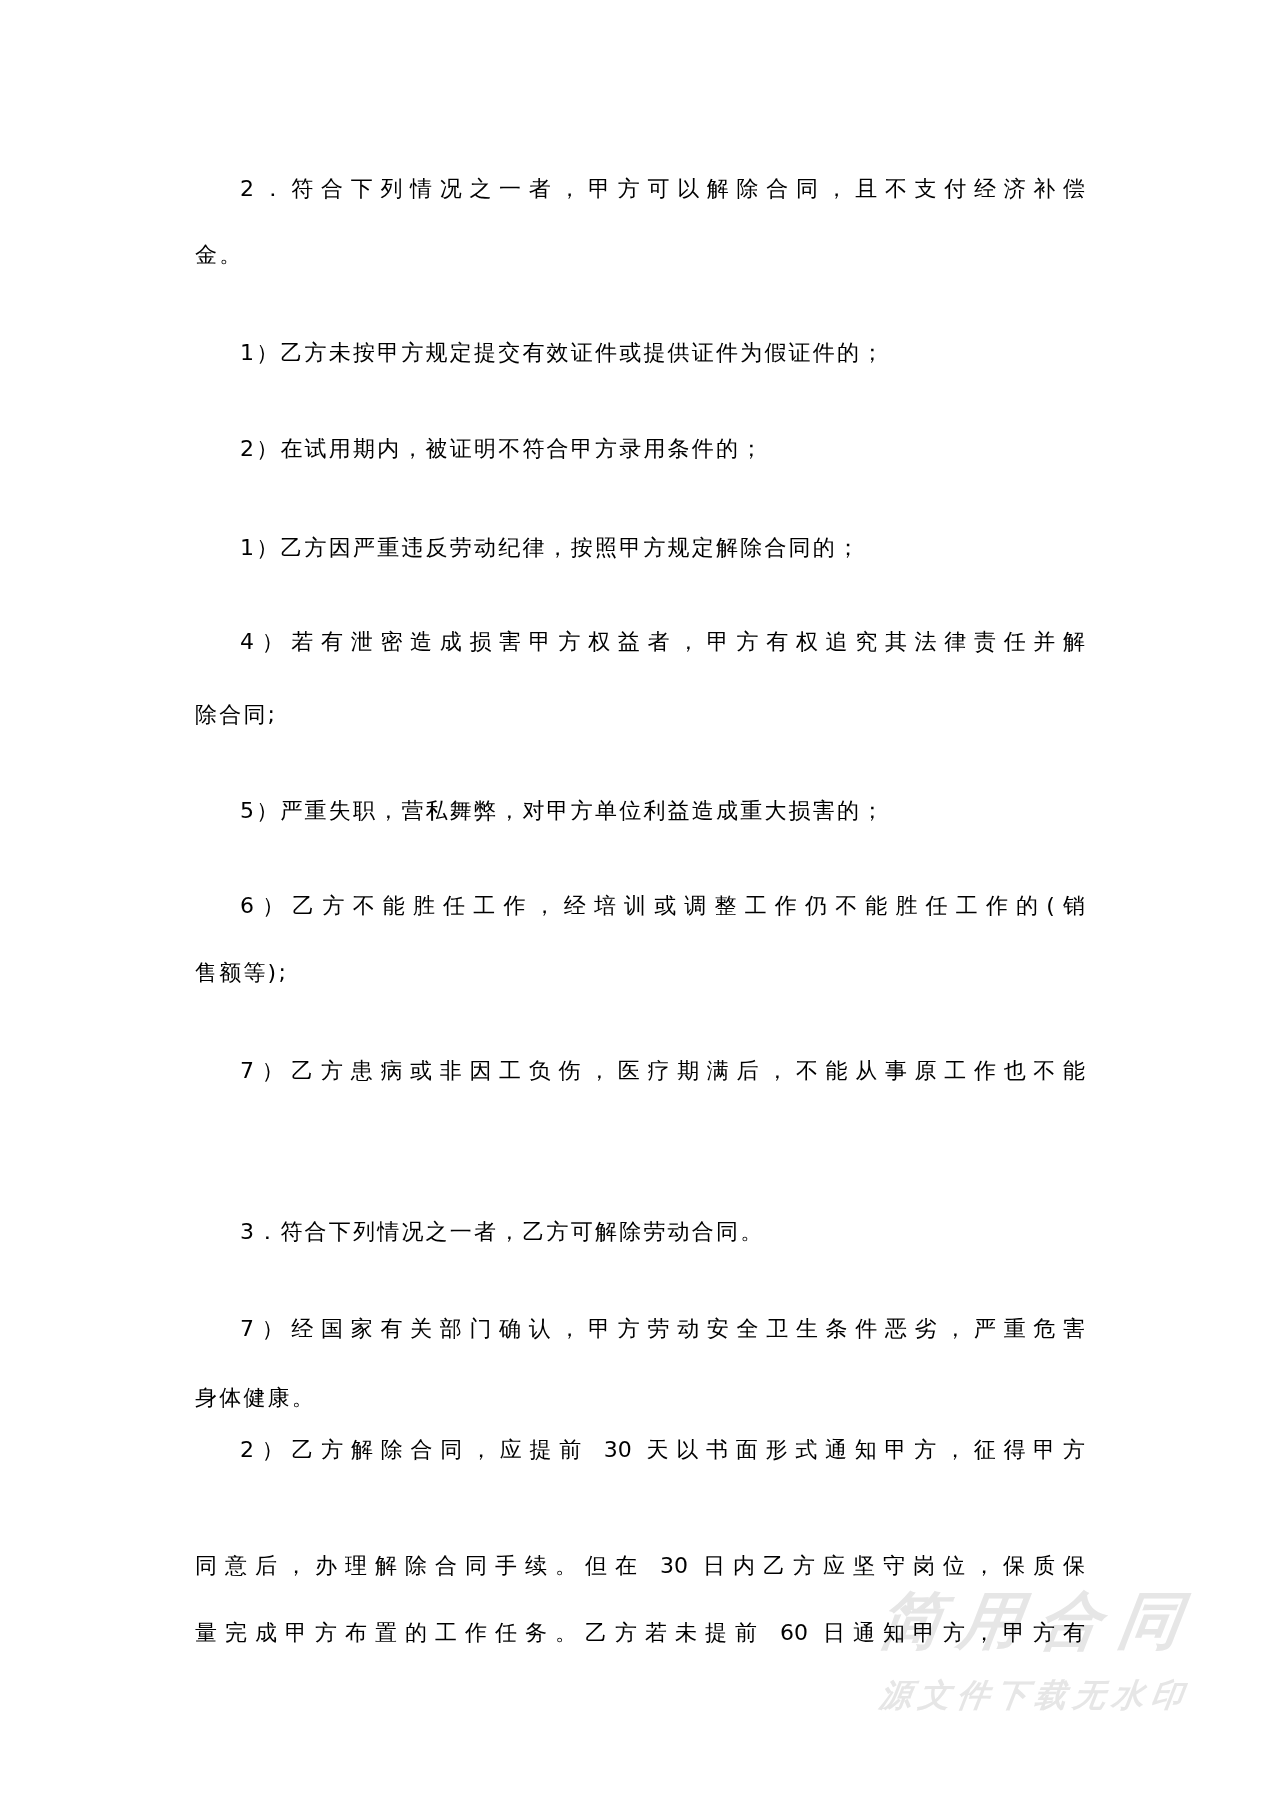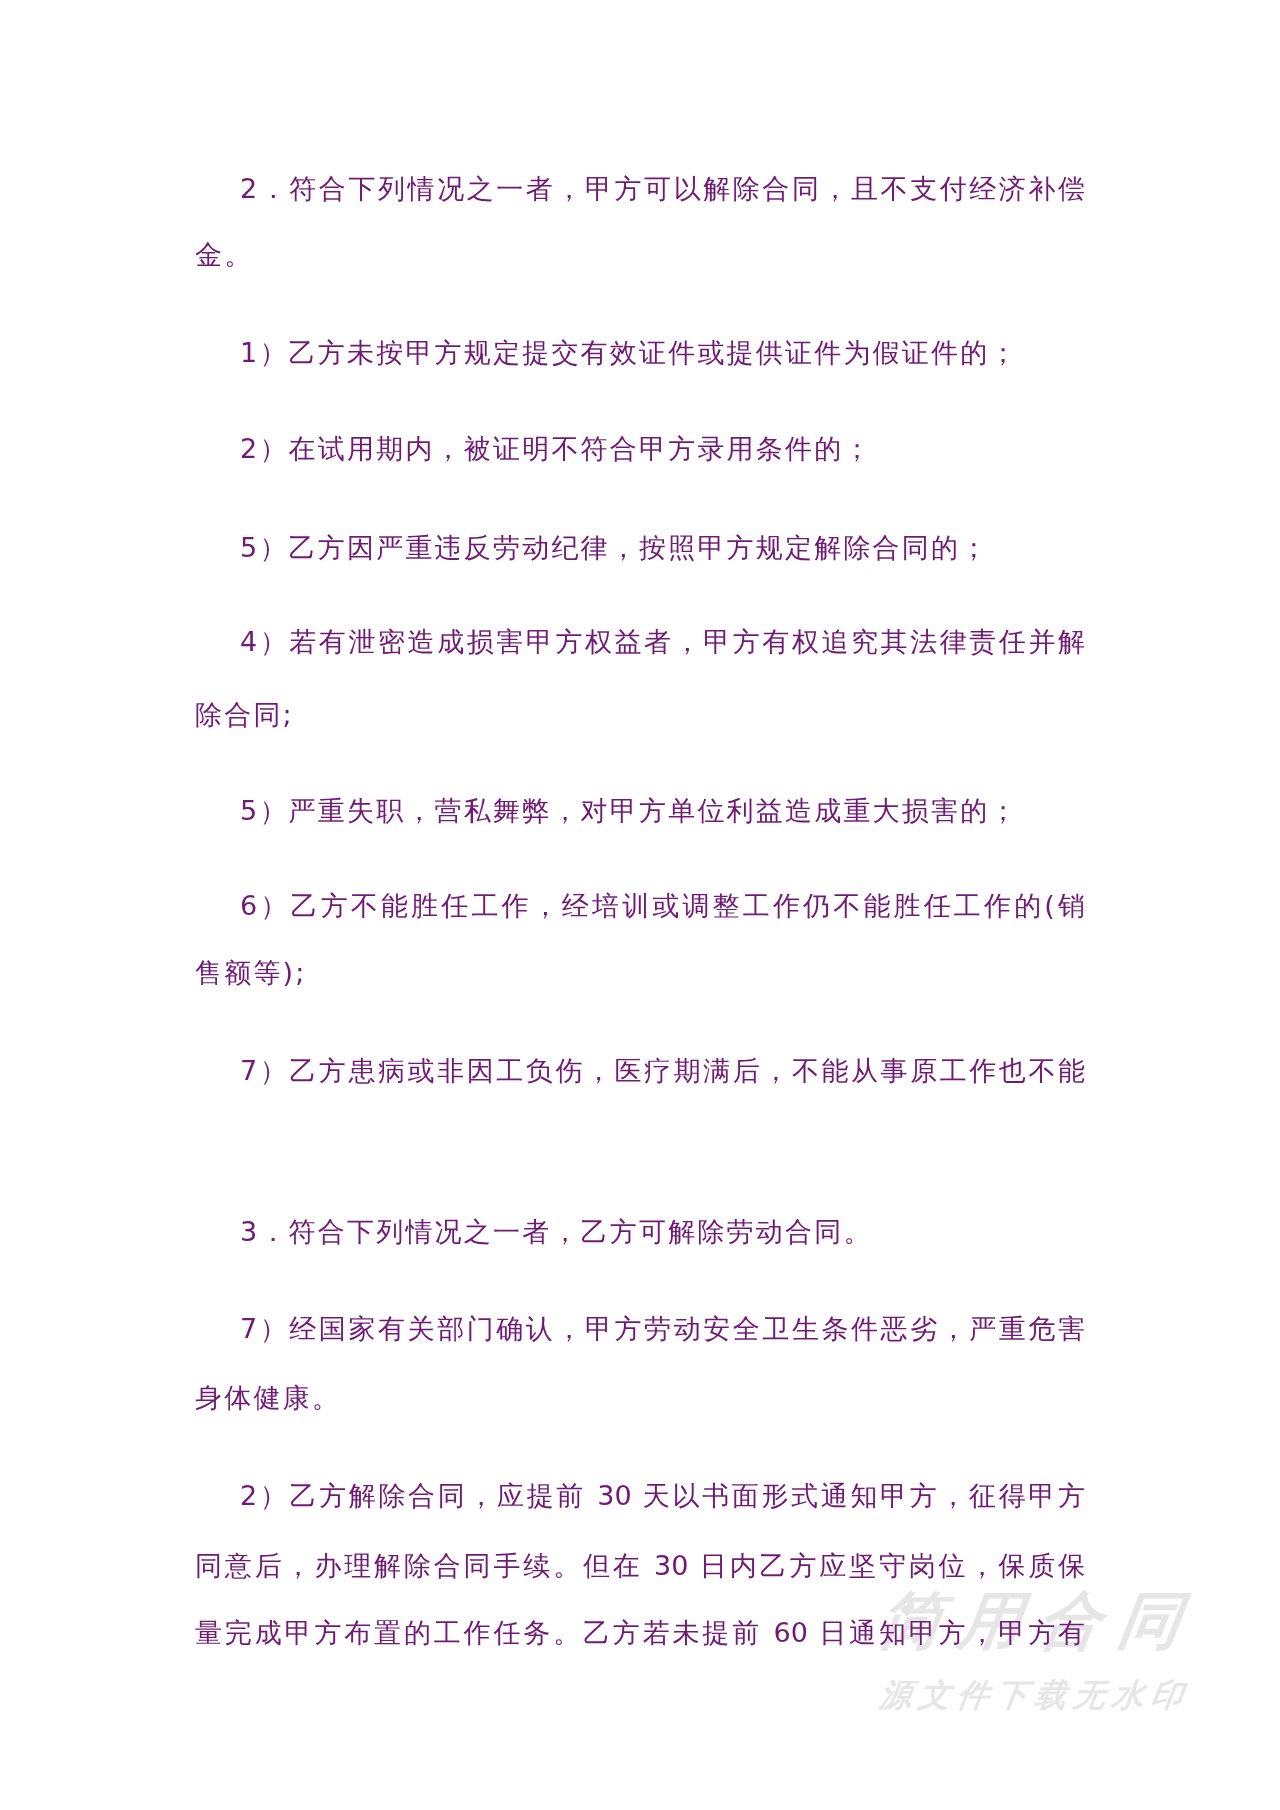--- a/index.html
+++ b/index.html
@@ -46,24 +46,24 @@
     top: 1678px;
     height: 34px;
     font-size: 32px;
     line-height: 34px;
     letter-spacing: 2px;
   }
   .line {
     position: absolute;
     height: 34px;
     line-height: 34px;
-    font-size: 27px;
+    font-size: 22px;
     white-space: nowrap;
     z-index: 2;
-    color: #701a75;
+    color: #000000;
   }
   .full {
     left: 195px;
     width: 890px;
     text-align: justify;
     text-align-last: justify;
   }
   .first {
     left: 240px;
     width: 845px;
@@ -87,34 +87,34 @@
 <div class="page">
 
   <div class="watermark wm-main">简用合同</div>
   <div class="watermark wm-sub">源文件下载无水印</div>
 
   <div class="line first" style="top:172px">2．符合下列情况之一者，甲方可以解除合同，且不支付经济补偿</div>
   <div class="line tail" style="top:238px">金。</div>
 
   <div class="line first-short" style="top:336px">1）乙方未按甲方规定提交有效证件或提供证件为假证件的；</div>
   <div class="line first-short" style="top:432px">2）在试用期内，被证明不符合甲方录用条件的；</div>
-  <div class="line first-short" style="top:531px">5）乙方因严重违反劳动纪律，按照甲方规定解除合同的；</div>
+  <div class="line first-short" style="top:531px">1）乙方因严重违反劳动纪律，按照甲方规定解除合同的；</div>
 
   <div class="line first" style="top:625px">4）若有泄密造成损害甲方权益者，甲方有权追究其法律责任并解</div>
   <div class="line tail" style="top:698px">除合同;</div>
 
   <div class="line first-short" style="top:794px">5）严重失职，营私舞弊，对甲方单位利益造成重大损害的；</div>
 
   <div class="line first" style="top:889px">6）乙方不能胜任工作，经培训或调整工作仍不能胜任工作的(销</div>
   <div class="line tail" style="top:956px">售额等);</div>
 
   <div class="line first" style="top:1054px">7）乙方患病或非因工负伤，医疗期满后，不能从事原工作也不能</div>
 
   <div class="line first-short" style="top:1215px">3．符合下列情况之一者，乙方可解除劳动合同。</div>
 
   <div class="line first" style="top:1312px">7）经国家有关部门确认，甲方劳动安全卫生条件恶劣，严重危害</div>
   <div class="line tail" style="top:1381px">身体健康。</div>
 
-  <div class="line first" style="top:1479px">2）乙方解除合同，应提前 30 天以书面形式通知甲方，征得甲方</div>
+  <div class="line first" style="top:1433px">2）乙方解除合同，应提前 30 天以书面形式通知甲方，征得甲方</div>
   <div class="line full" style="top:1549px">同意后，办理解除合同手续。但在 30 日内乙方应坚守岗位，保质保</div>
   <div class="line full" style="top:1616px">量完成甲方布置的工作任务。乙方若未提前 60 日通知甲方，甲方有</div>
 
 </div>
 
 </body></html>

